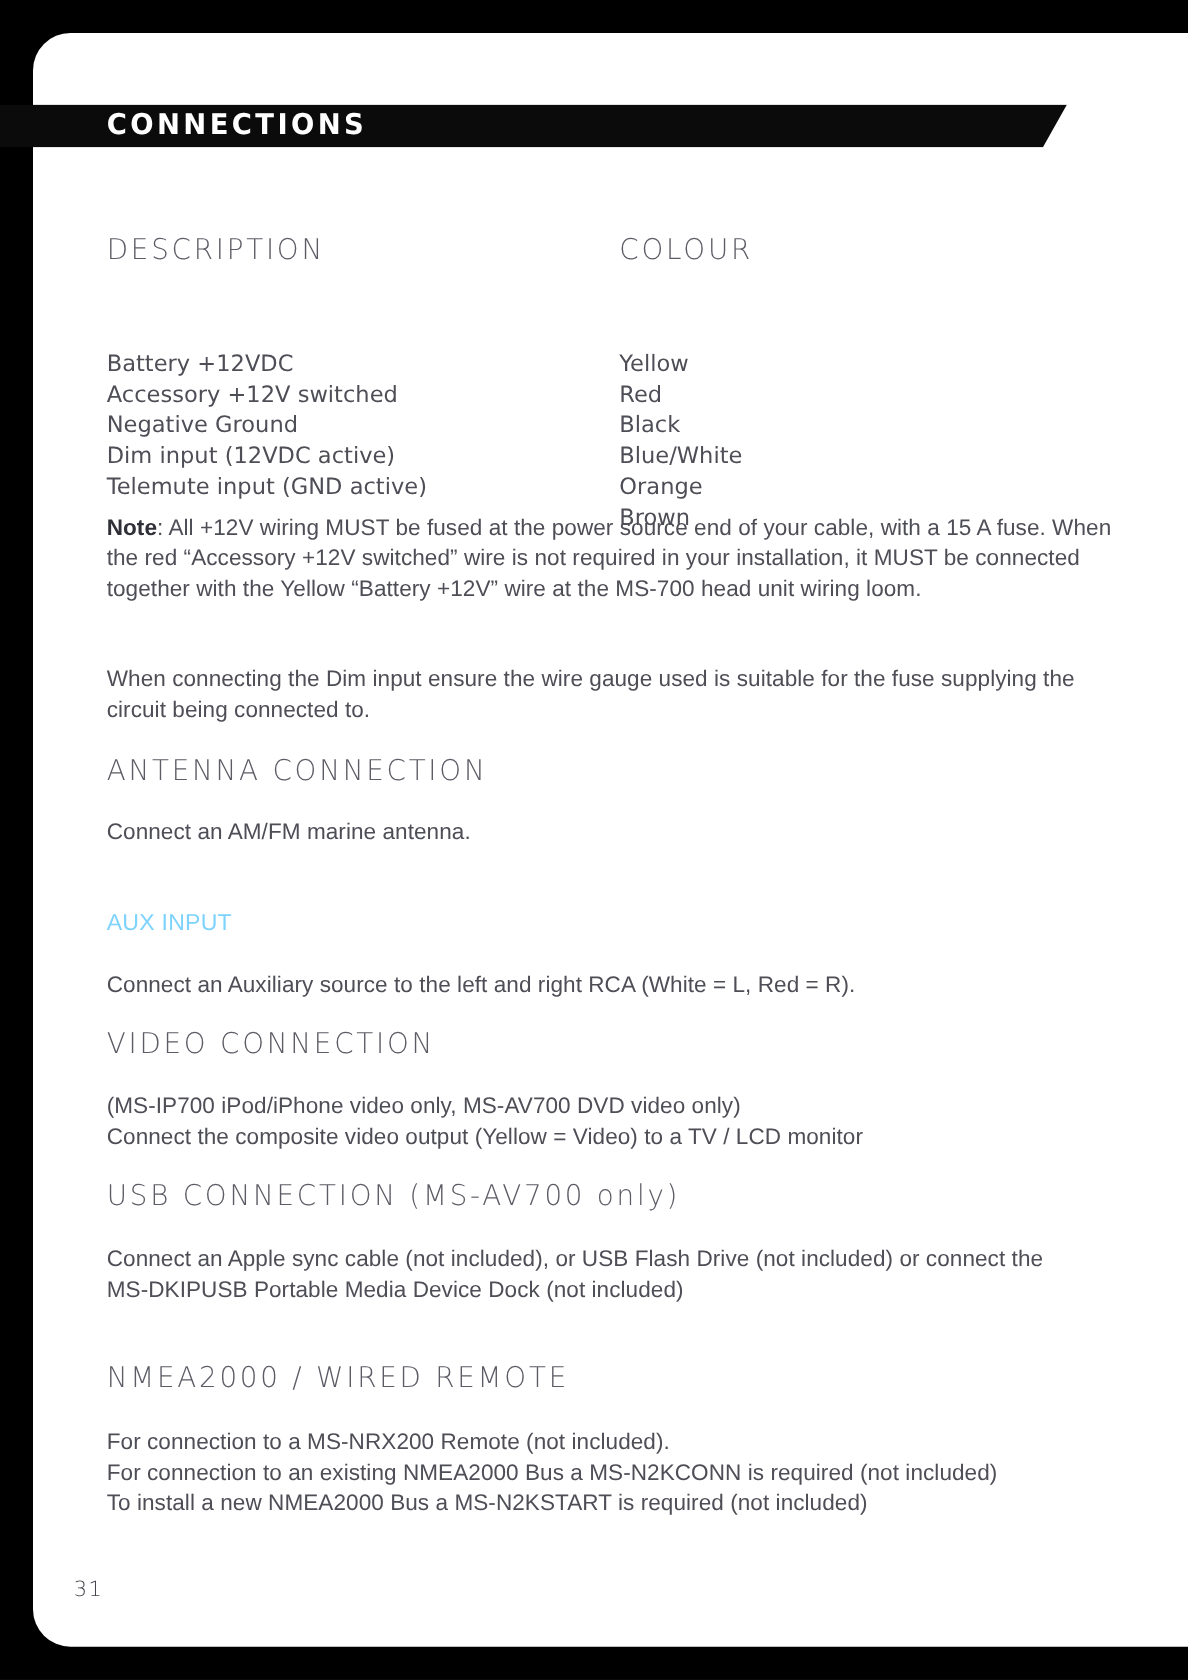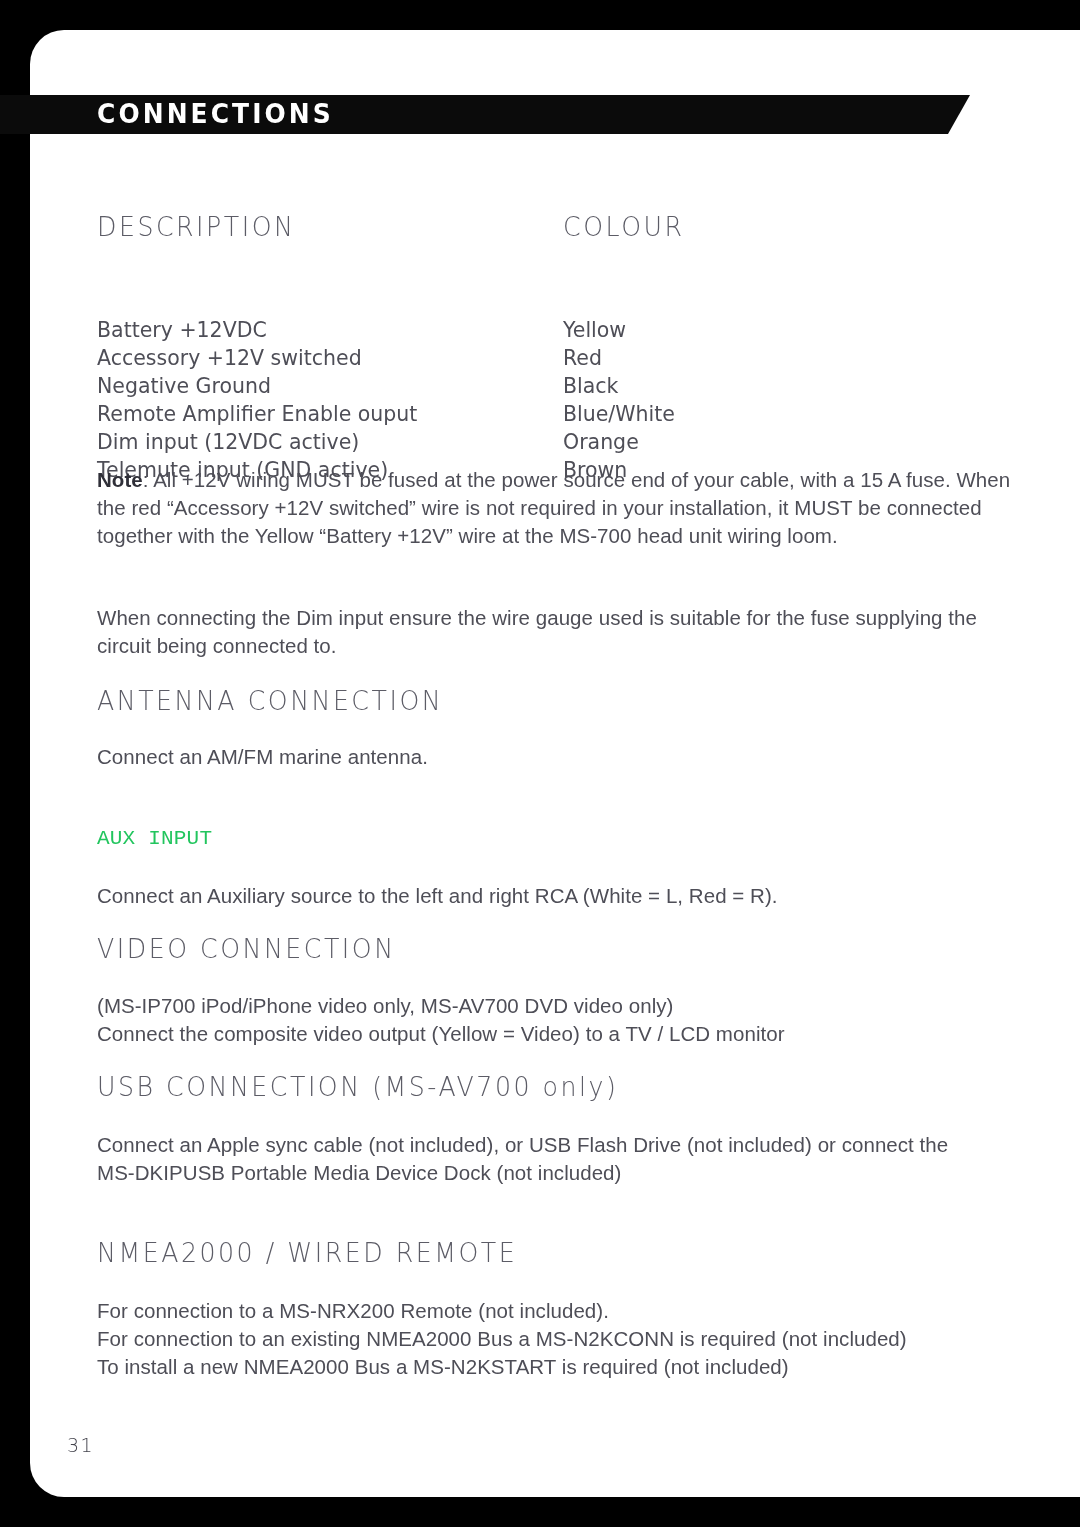--- a/index.html
+++ b/index.html
@@ -72,25 +72,25 @@
     font-size: 26px;
     letter-spacing: 2.6px;
     color: #5c5c66;
     white-space: nowrap;
     transform: scaleX(0.97);
     transform-origin: left center;
   }
 
   
   .subheading {
-    font-family: Liberation Mono, monospace;
+    font-family: Liberation Sans, sans-serif;
     font-weight: 400;
     font-size: 21px;
     letter-spacing: 0.2px;
-    color: #22c55e;
+    color: #7dd3fc;
     white-space: nowrap;
   }
 
   .body {
     font-family: Liberation Sans, sans-serif;
     font-weight: 400;
     font-size: 20.5px;
     line-height: 28px;
     color: #4e4e57;
     letter-spacing: 0.05px;
@@ -155,21 +155,20 @@
 
   <div id="content">
 
     <div class="blk heading" id="tbl-head-desc">DESCRIPTION</div>
     <div class="blk heading" id="tbl-head-col">COLOUR</div>
 
     <div class="tbl-col" id="tbl-desc">
       <div class="tbl-row">Battery +12VDC</div>
       <div class="tbl-row">Accessory +12V switched</div>
       <div class="tbl-row">Negative Ground</div>
-      <div class="tbl-row">Remote Amplifier Enable ouput</div>
       <div class="tbl-row">Dim input (12VDC active)</div>
       <div class="tbl-row">Telemute input (GND active)</div>
     </div>
 
     <div class="tbl-col" id="tbl-col">
       <div class="tbl-row">Yellow</div>
       <div class="tbl-row">Red</div>
       <div class="tbl-row">Black</div>
       <div class="tbl-row">Blue/White</div>
       <div class="tbl-row">Orange</div>

